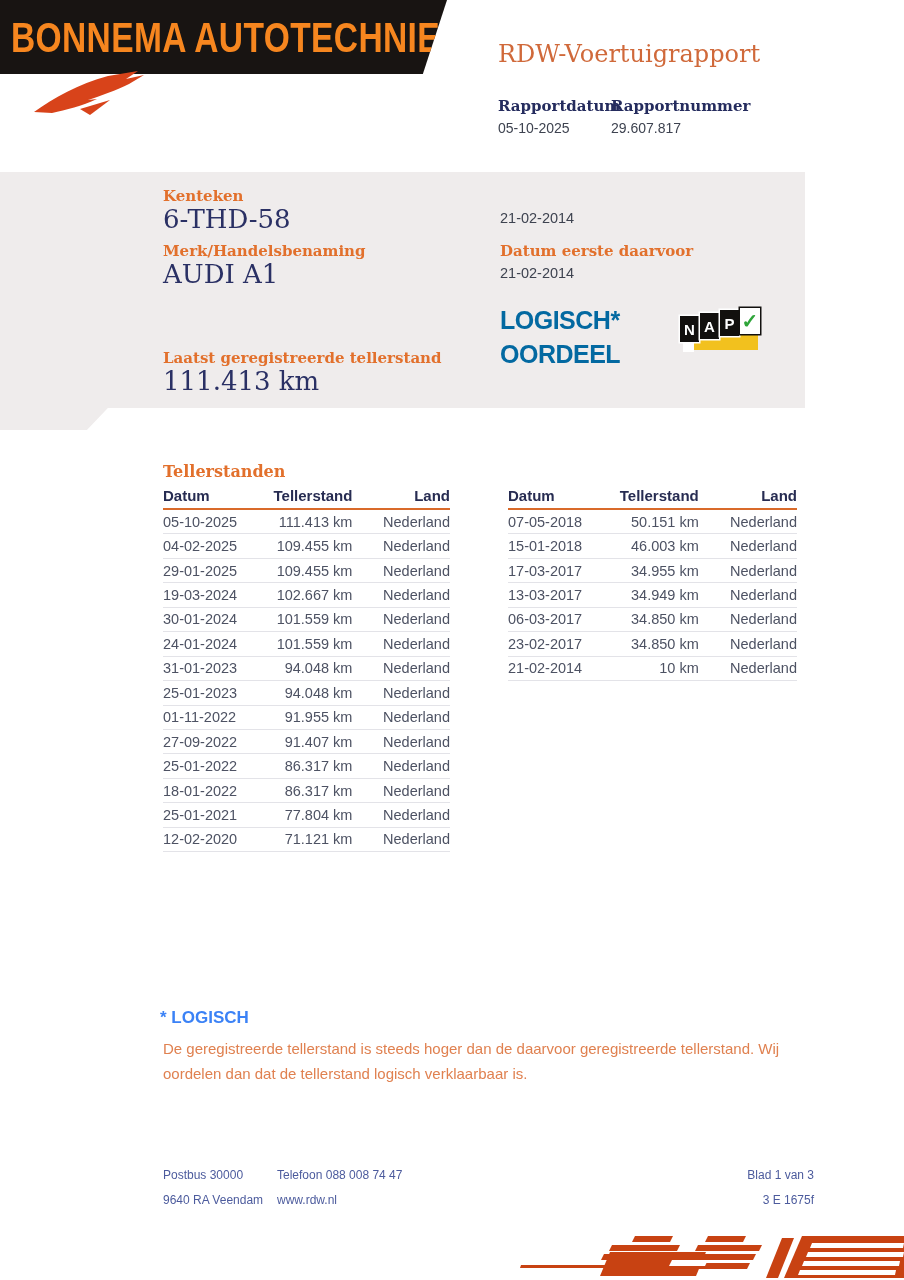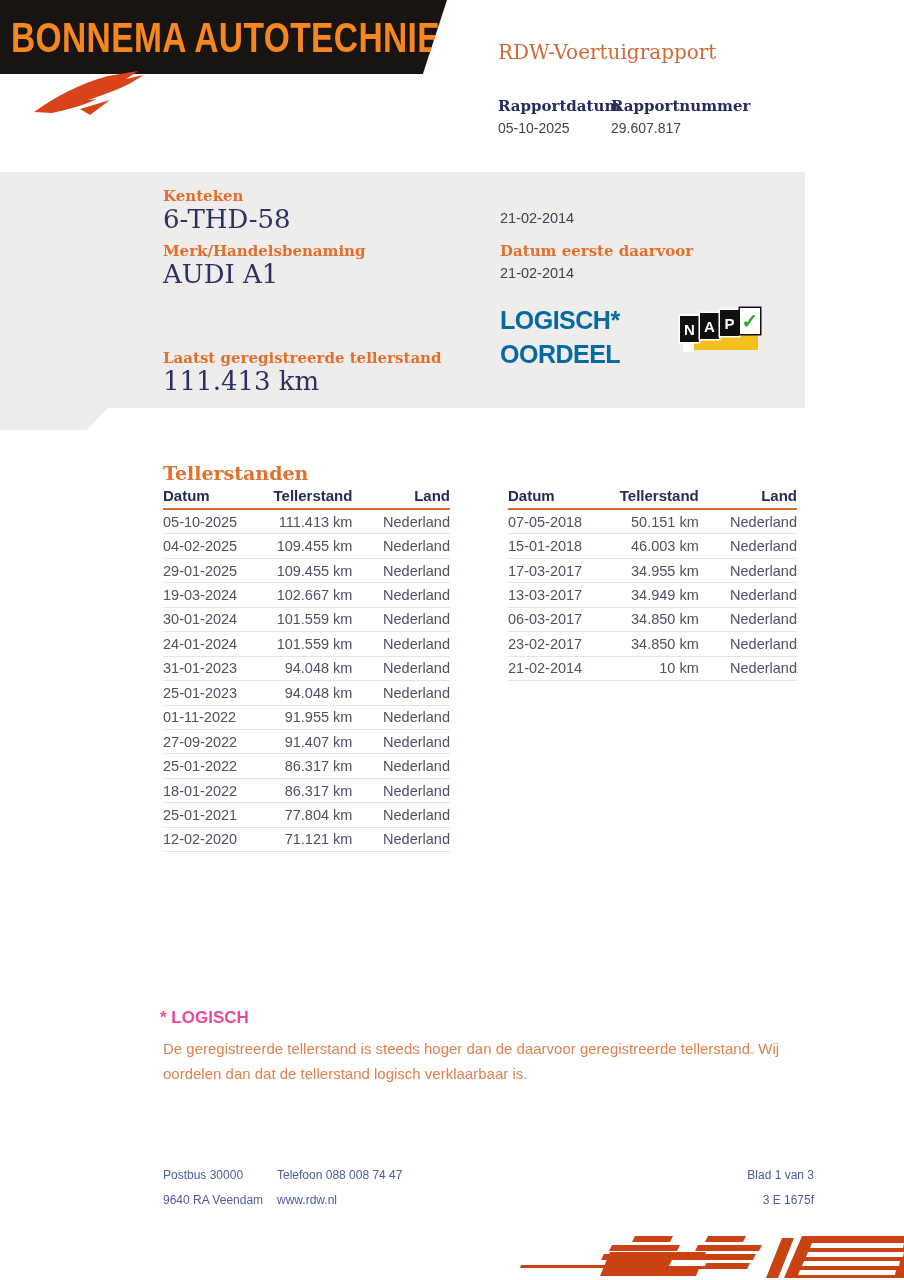--- a/index.html
+++ b/index.html
@@ -7,21 +7,21 @@
   .page { position:relative; width:904px; height:1280px; background:#ffffff; overflow:hidden; margin:0 auto; }
 
   
   .banner { position:absolute; top:0; left:0; width:447px; height:74px; background:#181412;
             clip-path:polygon(0 0, 100% 0, 94.6% 100%, 0 100%); display:flex; align-items:center; }
   .banner-text { color:#f6861f; font-weight:bold; font-size:43px; white-space:nowrap;
                  transform:scaleX(0.78); transform-origin:left center; padding-left:14px; letter-spacing:0.5px; }
   .flame { position:absolute; left:30px; top:70px; }
 
   .doc-title { position:absolute; left:498px; top:40px; font-family:"DejaVu Serif", serif;
-               font-size:20px; color:#d0693a; }
+               font-size:24px; color:#d0693a; }
   .meta-label { position:absolute; font-family:"DejaVu Serif", serif; font-weight:bold;
                 font-size:15px; color:#252c5e; }
   .meta-value { position:absolute; font-size:14px; color:#3e4350; }
 
   
   .infobox { position:absolute; top:172px; left:0; width:805px; height:258px; background:#efecec;
              clip-path:polygon(0 0, 100% 0, 100% 91.5%, 13.4% 91.5%, 10.8% 100%, 0 100%); }
   .lbl { position:absolute; font-family:"DejaVu Serif", serif; font-weight:bold;
          font-size:15px; color:#e2702c; }
   .val-serif { position:absolute; font-family:"DejaVu Serif", serif; font-size:26px; color:#2a3064; }
@@ -34,35 +34,35 @@
   .nap-white-sq { position:absolute; left:5px; top:33px; width:11px; height:11px; background:#ffffff; }
   .nap-tile { position:absolute; width:19px; height:26px; background:#12100e; color:#ffffff;
               font-weight:bold; font-size:15px; display:flex; align-items:center; justify-content:center;
               box-shadow:0 0 0 1.5px #ffffff; }
   .nap-check { position:absolute; width:20px; height:26px; background:#ffffff; color:#2fa53a;
                font-weight:bold; font-size:20px; display:flex; align-items:center; justify-content:center;
                box-shadow:0 0 0 1.5px #12100e; }
 
   
   .section-title { position:absolute; left:163px; top:462px; font-family:"DejaVu Serif", serif;
-                   font-weight:bold; font-size:19px; color:#e2702c; }
+                   font-weight:bold; font-size:16px; color:#e2702c; }
   .mtable { position:absolute; top:487px; width:287px; }
   .mtable.left { left:163px; }
   .mtable.right { left:508px; width:289px; }
   .thead { display:flex; font-weight:bold; font-size:15px; color:#272c52; padding-bottom:4px;
            border-bottom:2px solid #d96a2a; }
   .trow { display:flex; font-size:14.5px; color:#4d5263; height:24.45px; align-items:center;
           border-bottom:1px solid #e3e3e8; }
   .tc { display:block; }
   .c0 { width:34%; text-align:left; }
   .c1 { width:32%; text-align:right; }
   .c2 { width:34%; text-align:right; }
 
   
-  .fn-title { position:absolute; left:160px; top:1008px; font-weight:bold; font-size:17px; color:#ec4899; }
+  .fn-title { position:absolute; left:160px; top:1008px; font-weight:bold; font-size:17px; color:#3b82f6; }
   .fn-text { position:absolute; left:163px; top:1036px; width:660px; font-size:15px;
              line-height:25px; color:#e08150; }
 
   
   .foot { position:absolute; font-size:12px; color:#4c5b9d; }
   .fr { right:90px; text-align:right; }
 
   .speed-graphic { position:absolute; right:0; bottom:0; }
 </style>
 </head>

